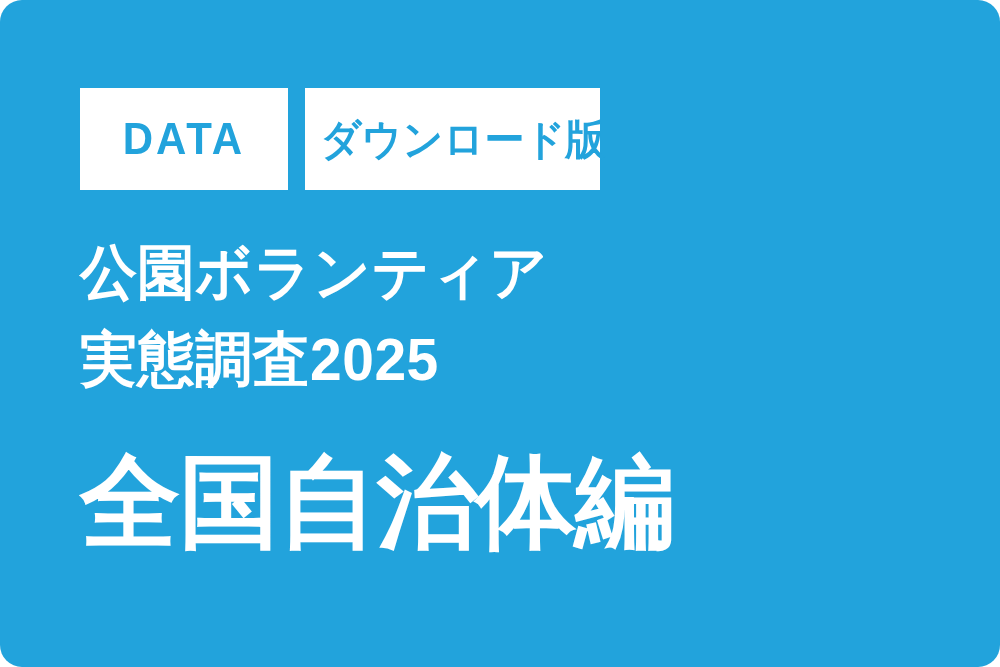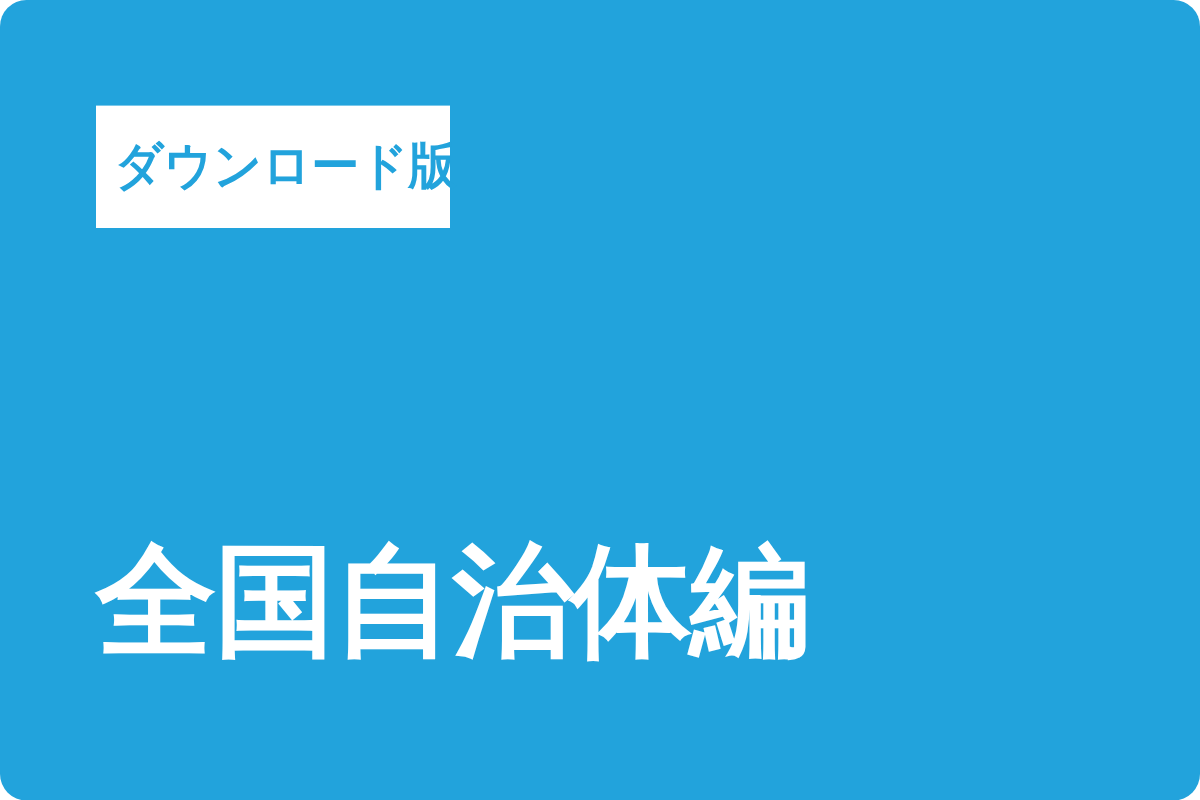--- a/index.html
+++ b/index.html
@@ -125,24 +125,31 @@
 </style>
 </head>
 <body>
 
 <div id="poster">
 
   <div id="card">
 
     <div id="badge-row">
 
+      <div class="badge" id="badge-data">
+        <span class="badge-label">DATA</span>
+      </div>
 
       <div class="badge" id="badge-download">
         <span class="badge-label">ダウンロード版</span>
       </div>
 
     </div>
 
+    <div id="headline">
+      <span class="subtitle-line" id="subtitle-line-1">公園ボランティア</span>
+      <span class="subtitle-line" id="subtitle-line-2">実態調査2025</span>
+    </div>
 
     <span id="main-title">全国自治体編</span>
 
   </div>
 </div>
 
 </body></html>

